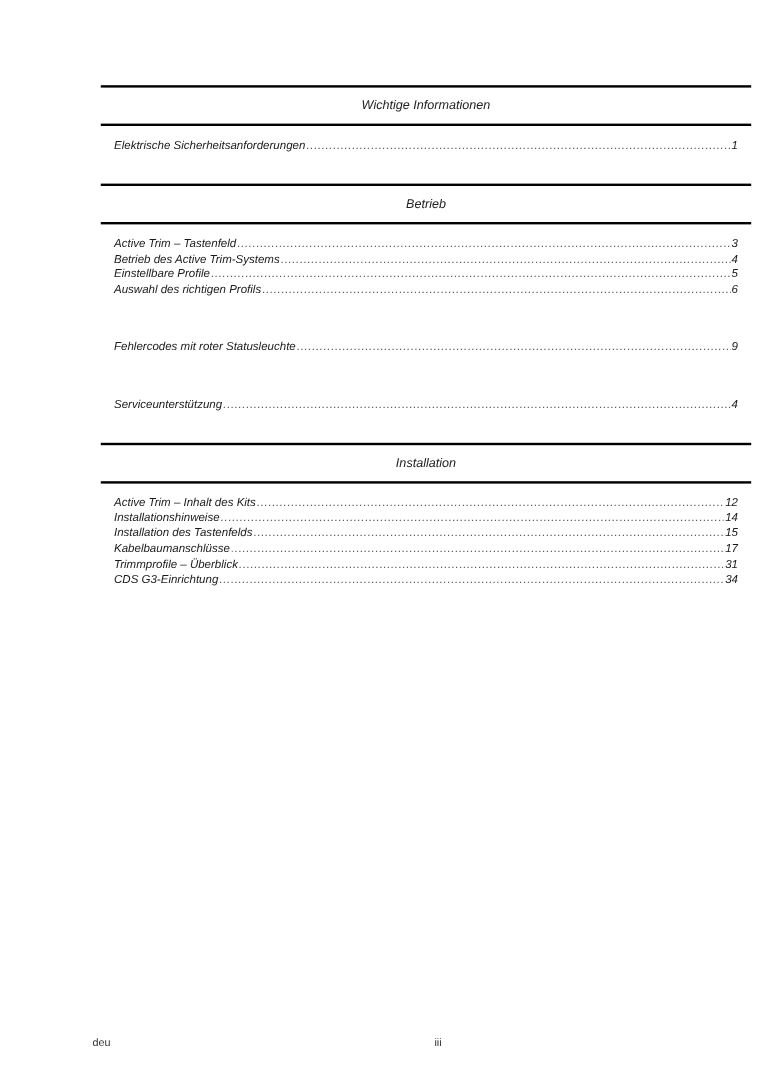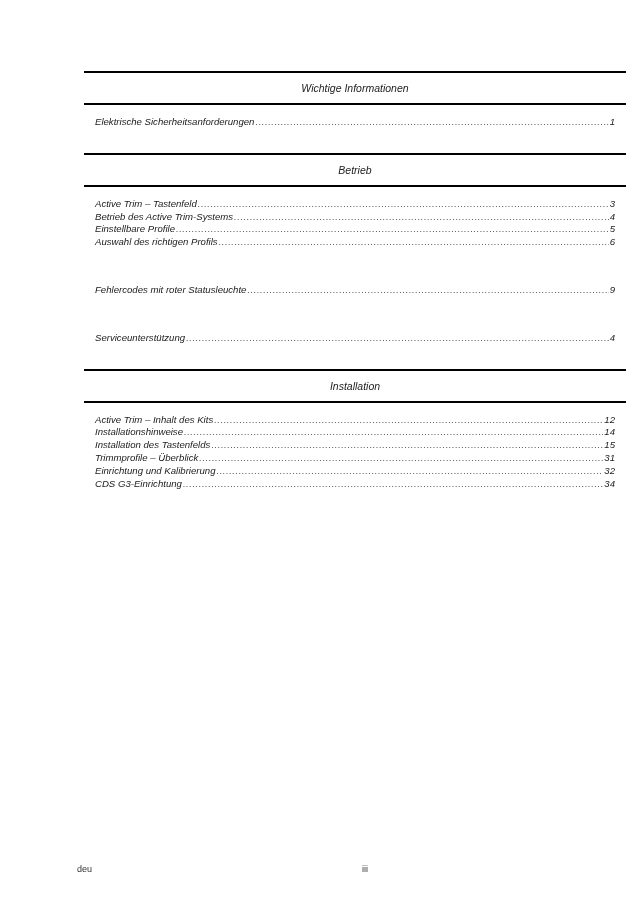--- a/index.html
+++ b/index.html
@@ -92,28 +92,28 @@
           <span class="title">Installationshinweise</span>
           <span class="dots"></span>
           <span class="pg">14</span>
         </div>
       <div class="entry">
           <span class="title">Installation des Tastenfelds</span>
           <span class="dots"></span>
           <span class="pg">15</span>
         </div>
       <div class="entry">
+          <span class="title">Kabelbaumanschlüsse</span>
+          <span class="dots"></span>
+          <span class="pg">17</span>
+        </div>
+      <div class="entry">
           <span class="title">Trimmprofile – Überblick</span>
           <span class="dots"></span>
           <span class="pg">31</span>
-        </div>
-      <div class="entry">
-          <span class="title">Einrichtung und Kalibrierung</span>
-          <span class="dots"></span>
-          <span class="pg">32</span>
         </div>
       <div class="entry">
           <span class="title">CDS G3-Einrichtung</span>
           <span class="dots"></span>
           <span class="pg">34</span>
         </div>
     </div>
   </div>
 </div>
 

